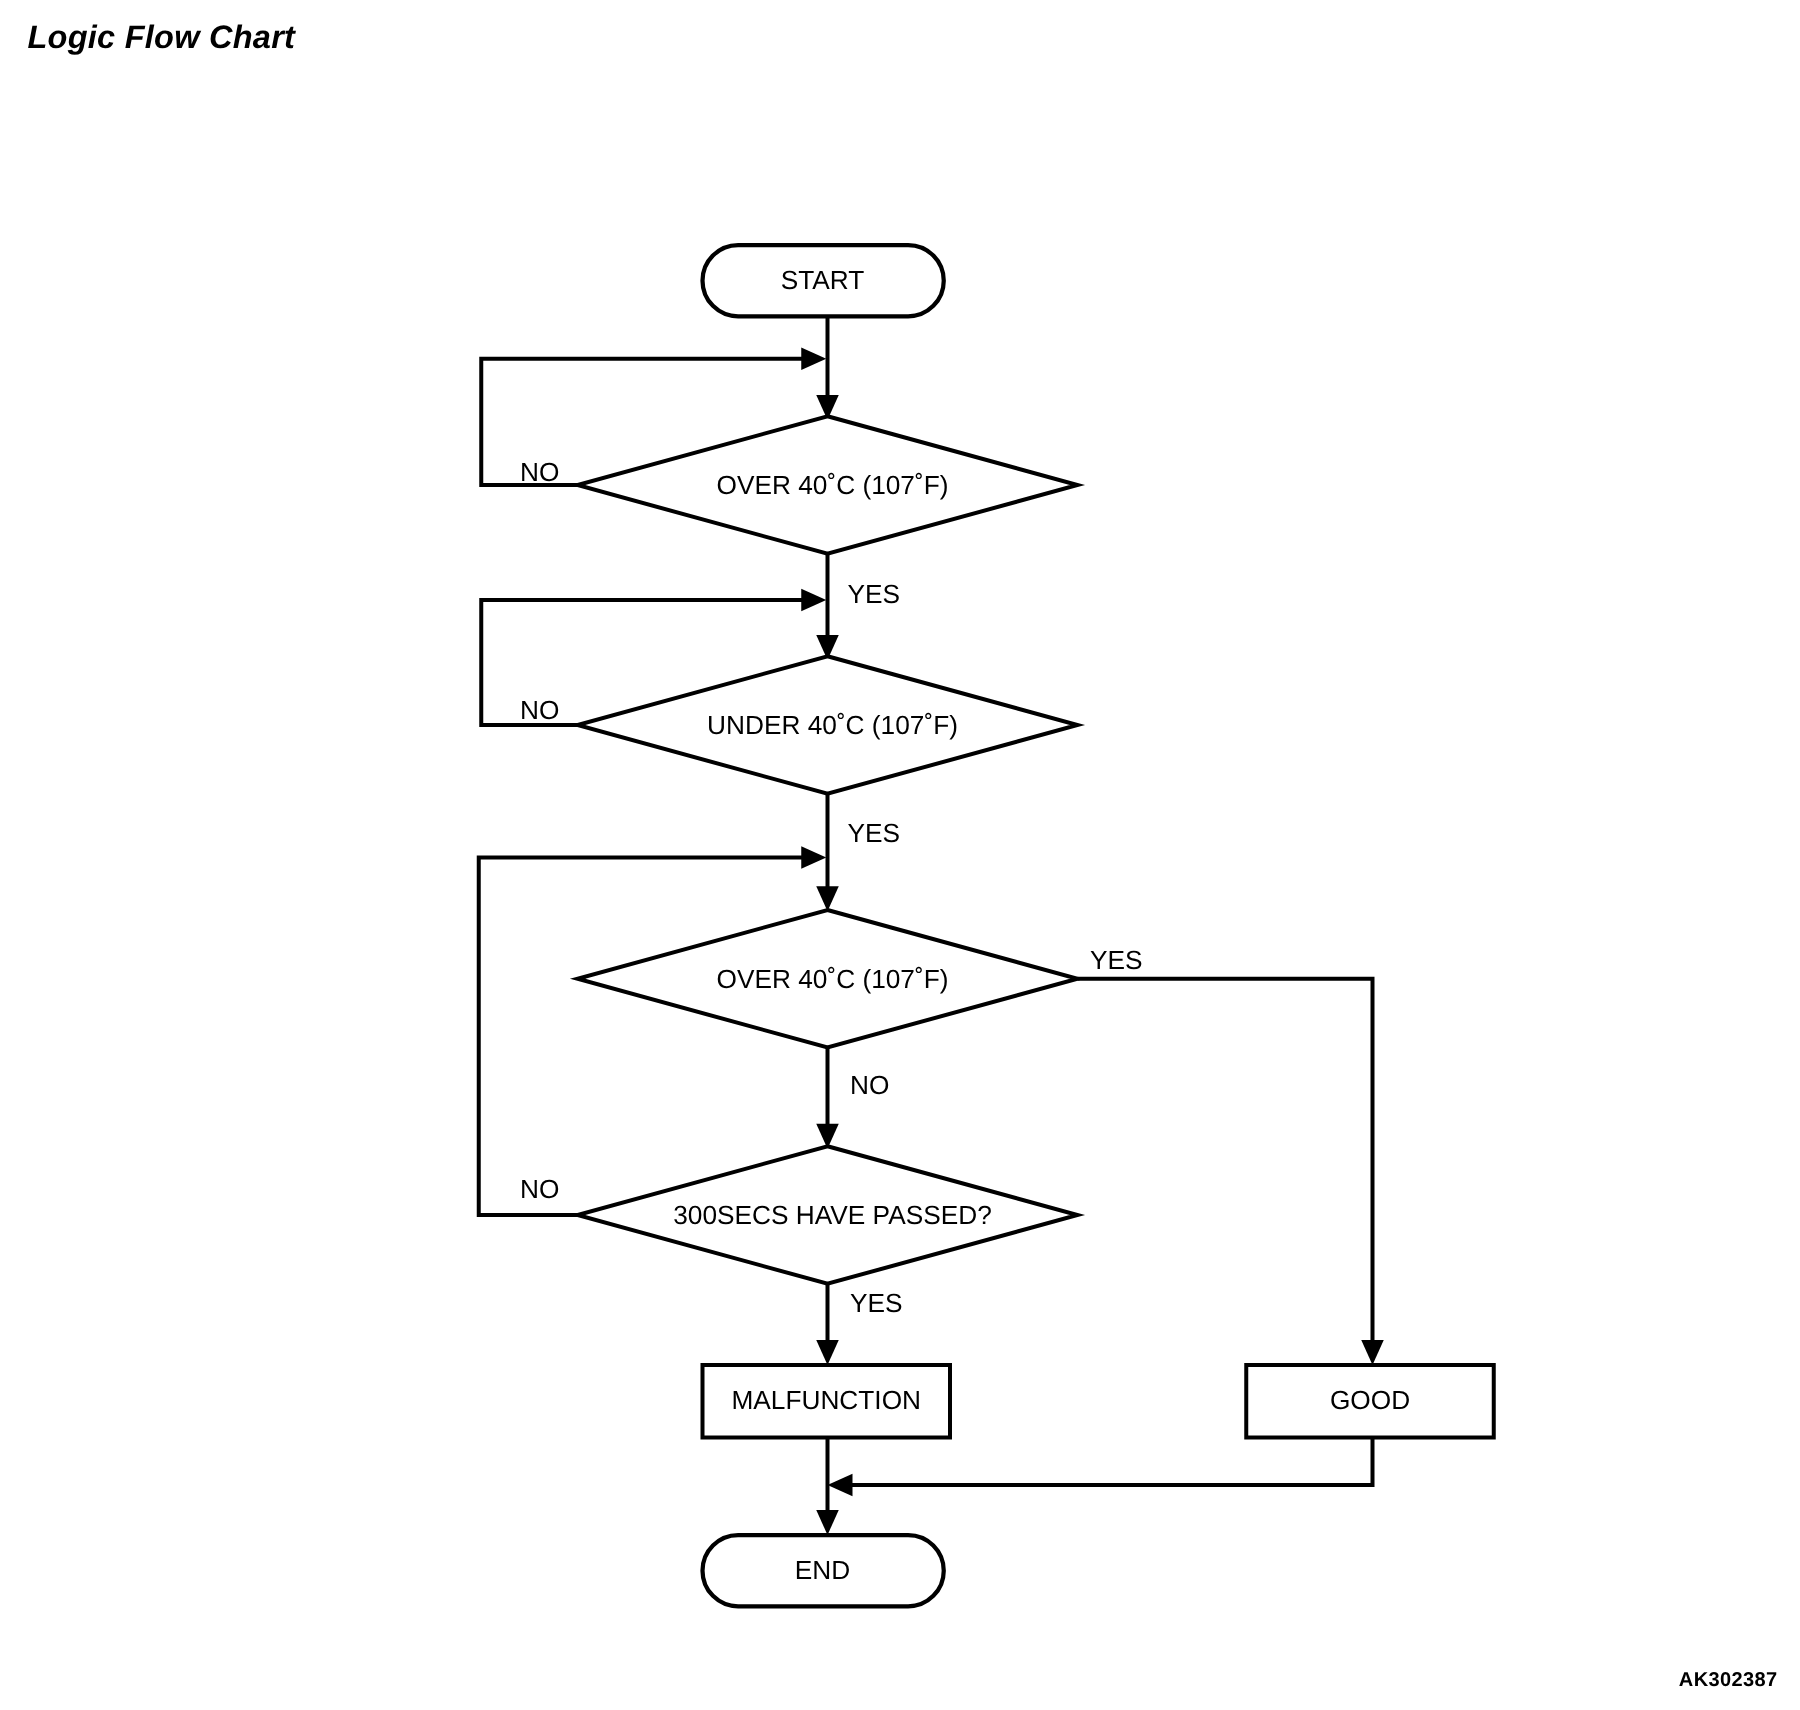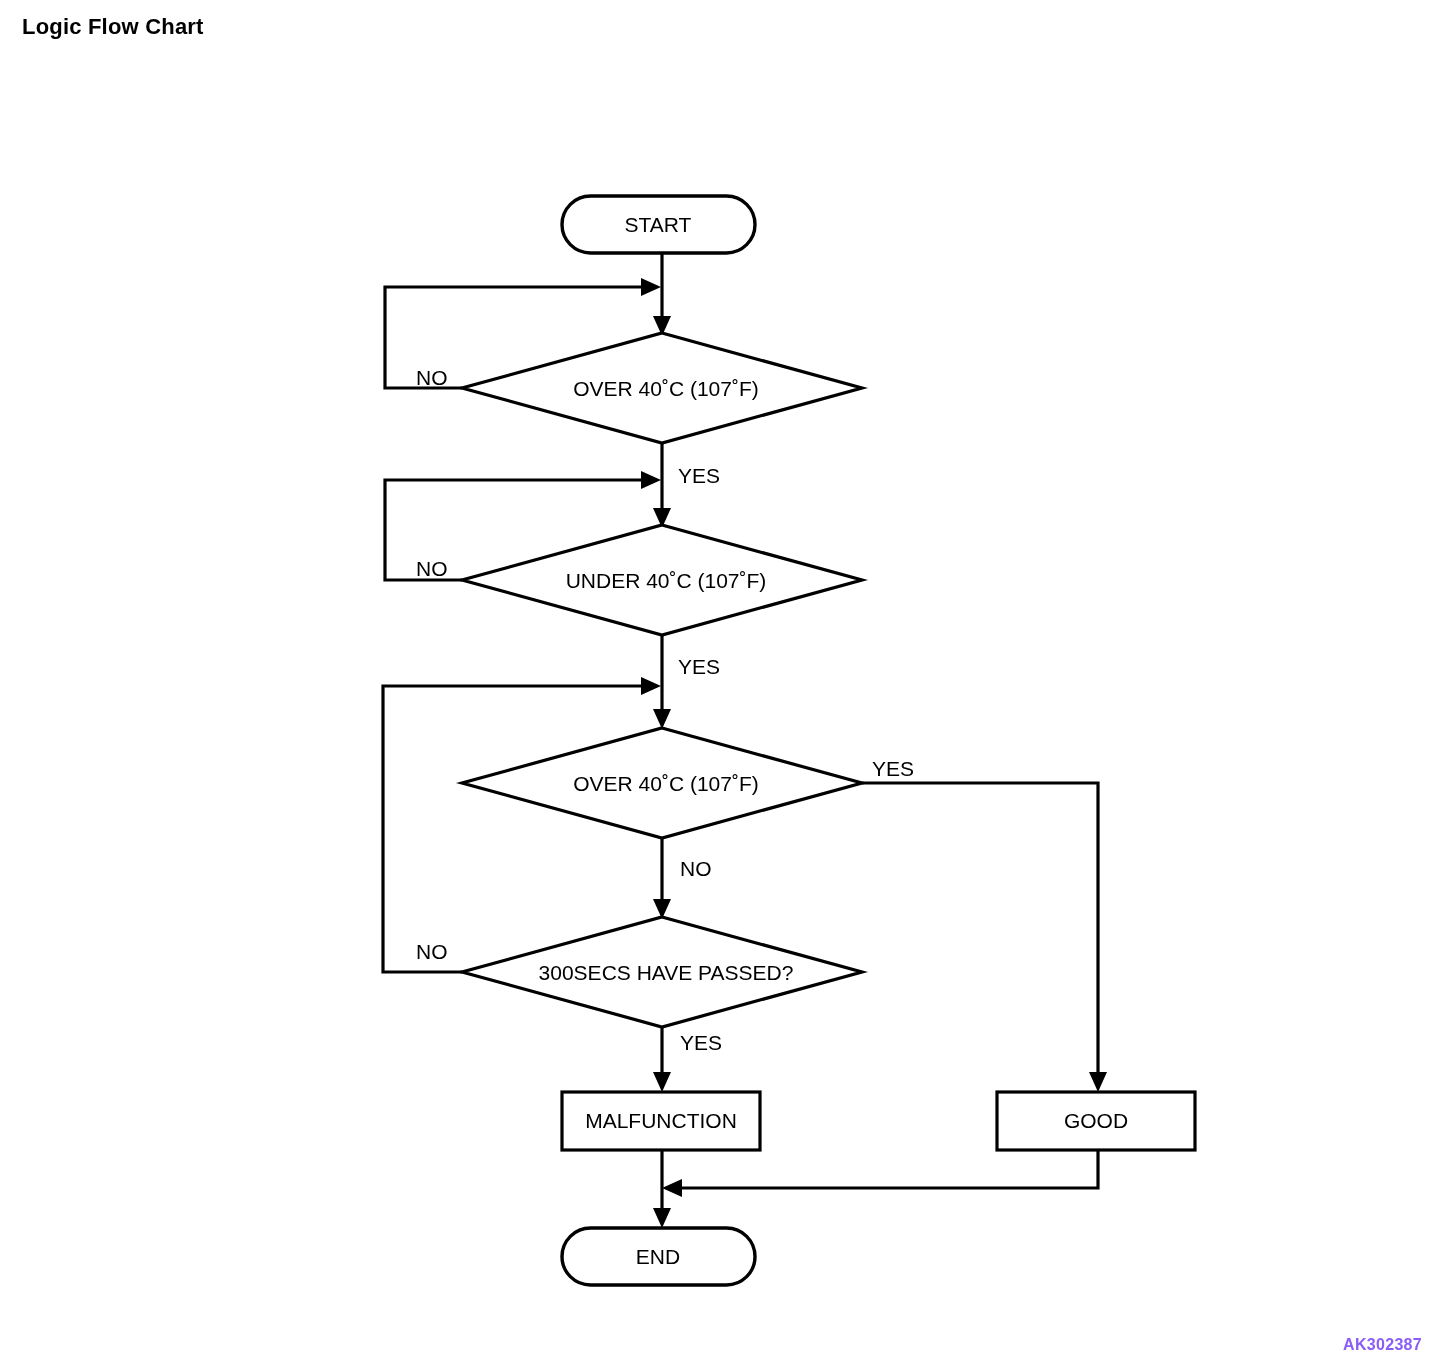--- a/index.html
+++ b/index.html
@@ -12,34 +12,35 @@
     height: 1368px;
     position: relative;
     font-family: "Liberation Sans", sans-serif;
     color: #000000;
     overflow: hidden;
   }
   #page-title {
     position: absolute;
     left: 22px;
     top: 14px;
-    font-size: 22px;
+    font-size: 26px;
     font-weight: bold;
     letter-spacing: 0.2px;
     color: #000000;
     white-space: nowrap;
+    font-style: italic;
   }
   #figure-code {
     position: absolute;
     right: 18px;
     bottom: 14px;
     font-size: 16px;
     font-weight: bold;
     letter-spacing: 0.3px;
-    color: #8b5cf6;
+    color: #000000;
     white-space: nowrap;
   }
   #flow-svg {
     position: absolute;
     left: 0;
     top: 0;
     width: 1440px;
     height: 1368px;
     display: block;
   }

